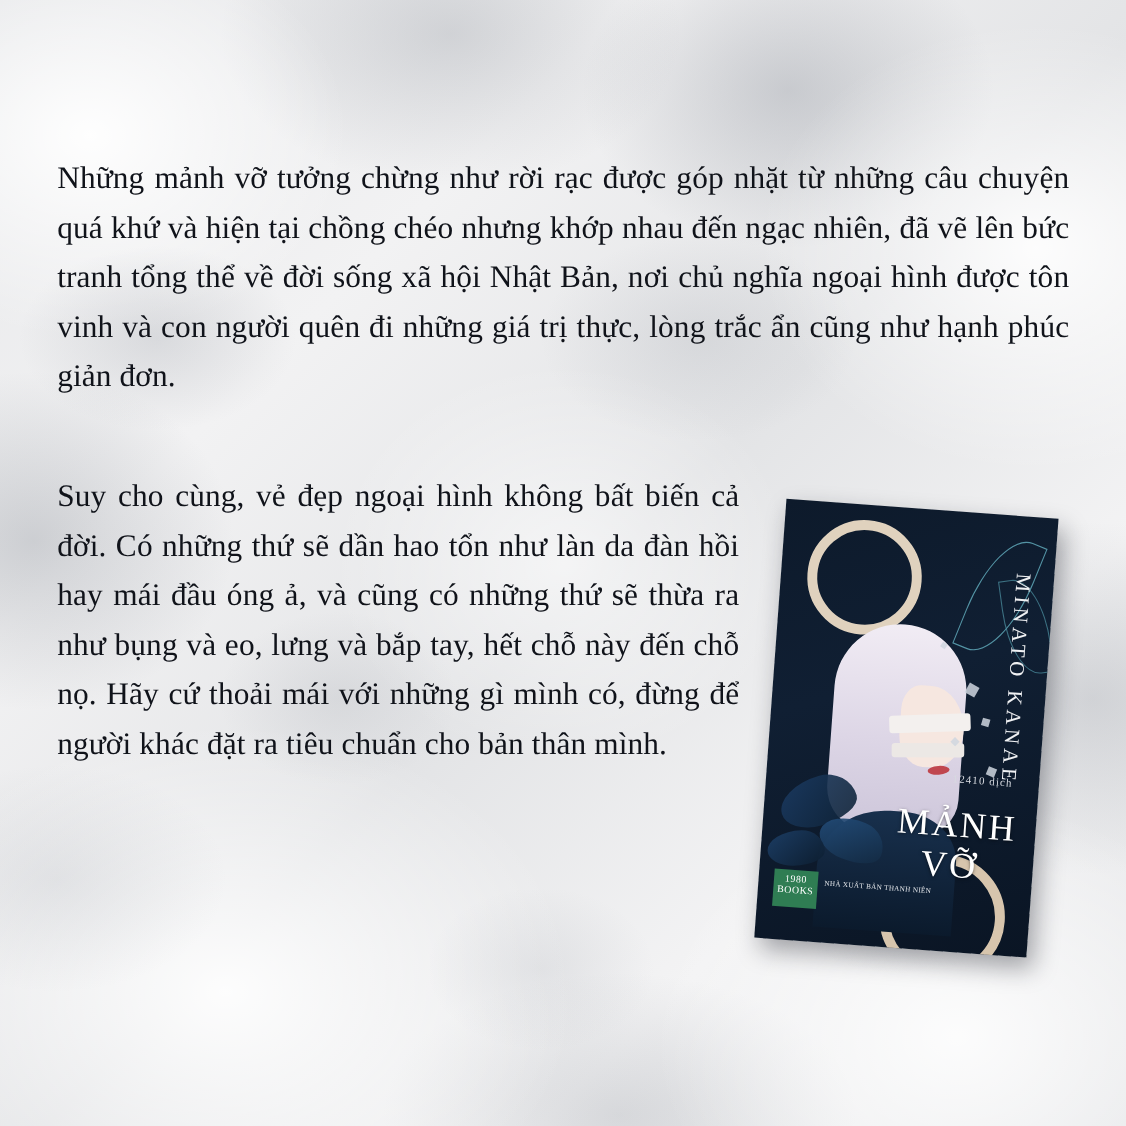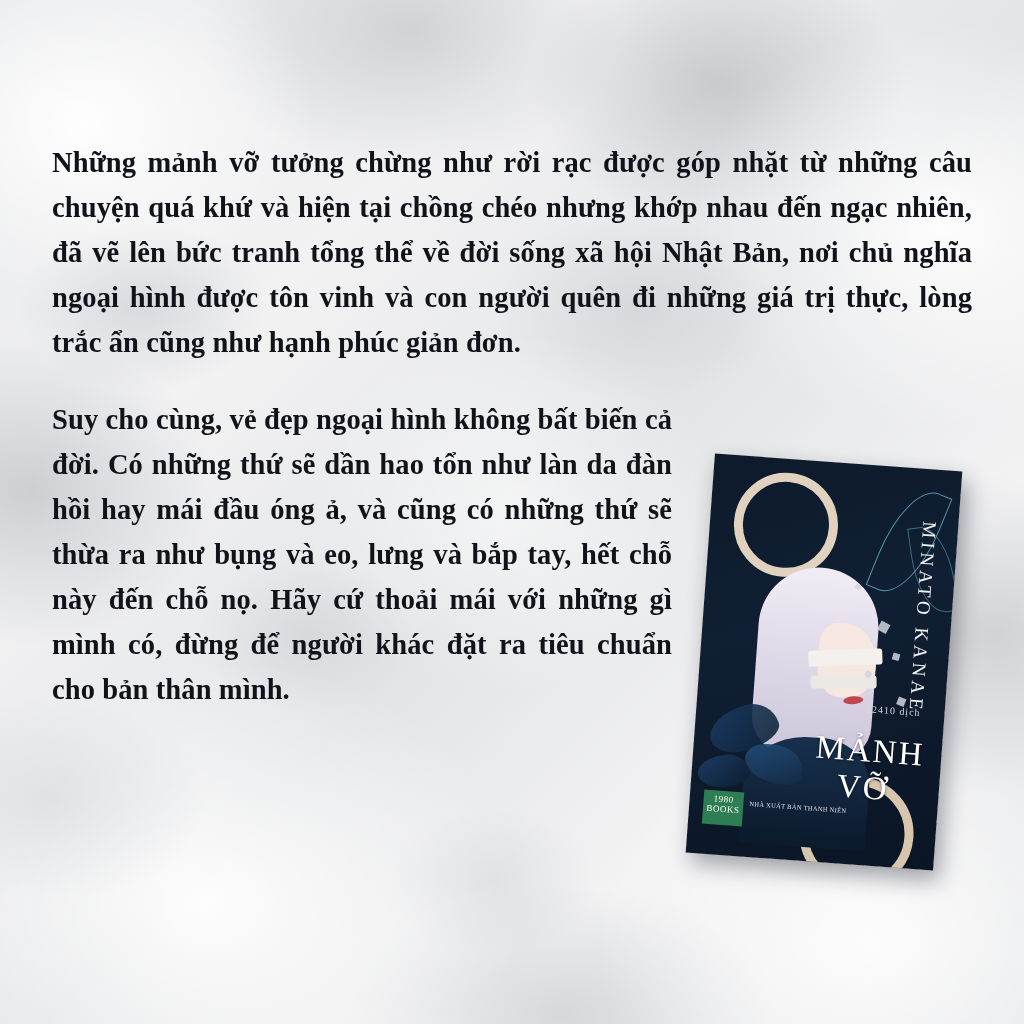--- a/index.html
+++ b/index.html
@@ -49,33 +49,33 @@
 
   .content {
     position: absolute;
     left: 52px;
     top: 140px;
     width: 920px;
   }
 
   .para {
     color: #10131a;
-    font-weight: 700;
+    font-weight: 400;
     font-size: 28.5px;
     line-height: 45px;
     text-align: justify;
     margin: 0;
     letter-spacing: 0.1px;
   }
   .para-1 {
     width: 920px;
   }
   .para-2 {
     width: 620px;
-    margin-top: 32px;
+    margin-top: 64px;
   }
 
   
   .book {
     position: absolute;
     left: 700px;
     top: 462px;
     width: 248px;
     height: 400px;
     transform: rotate(4.2deg);

